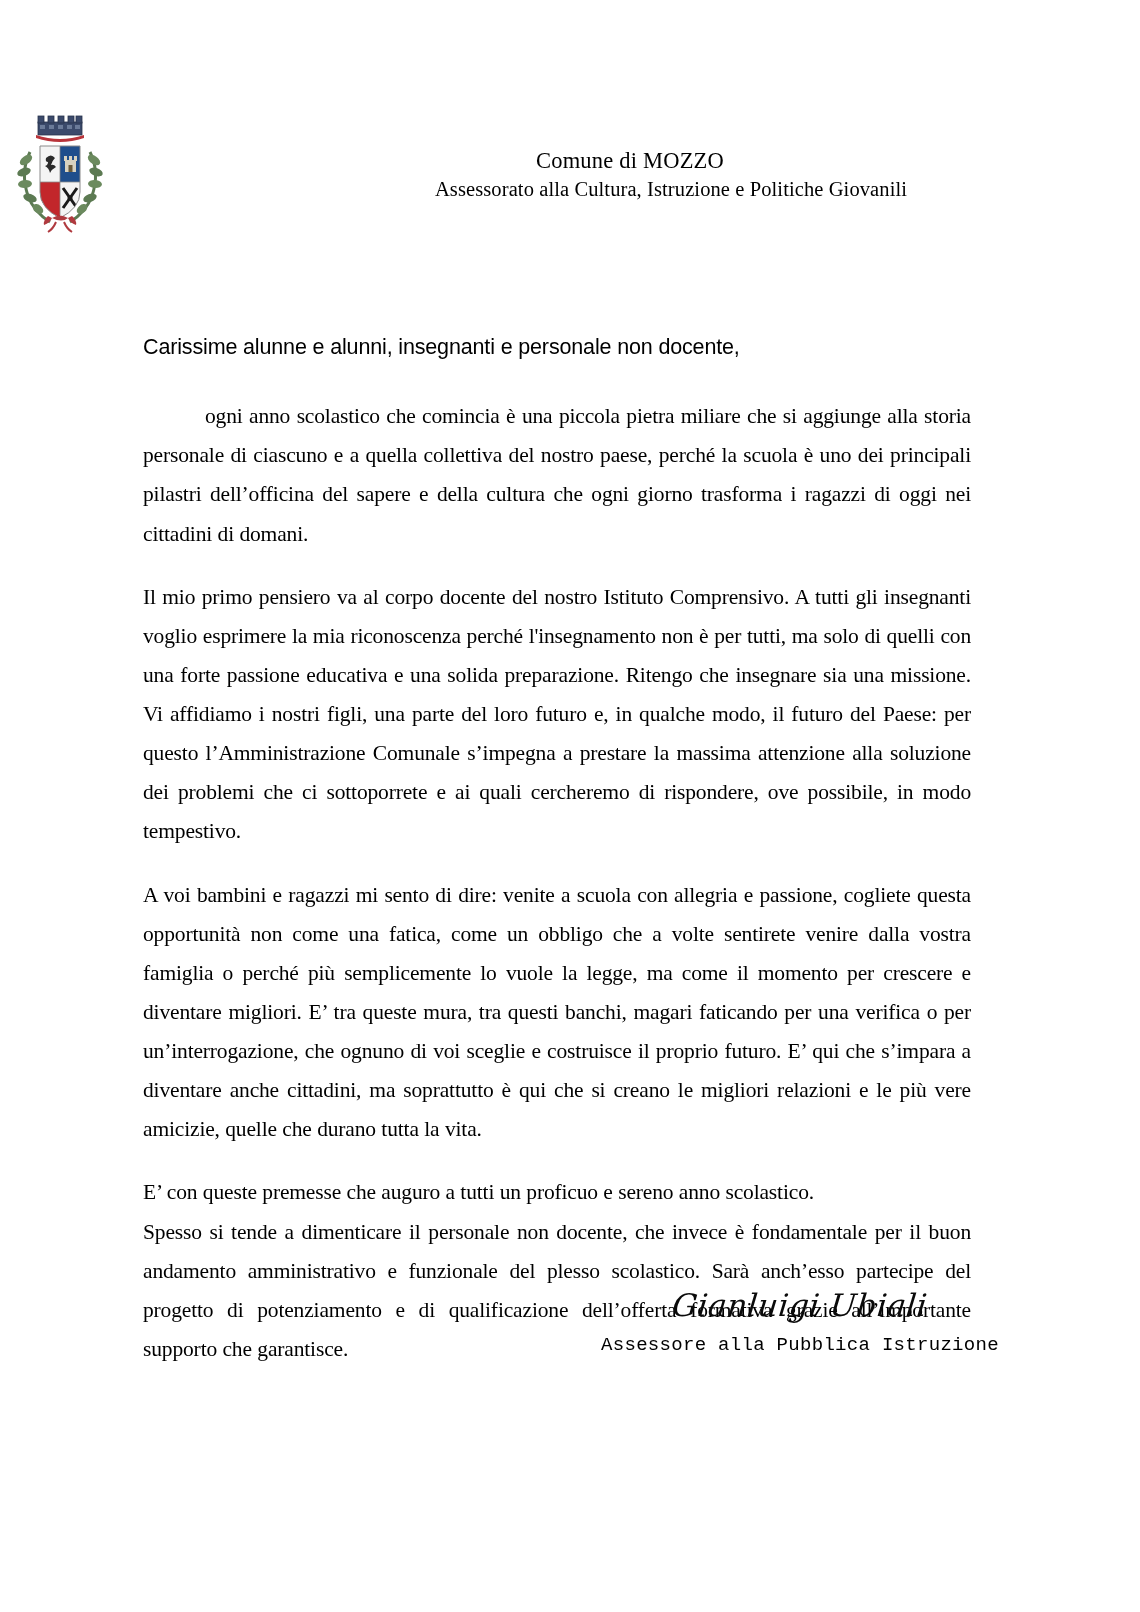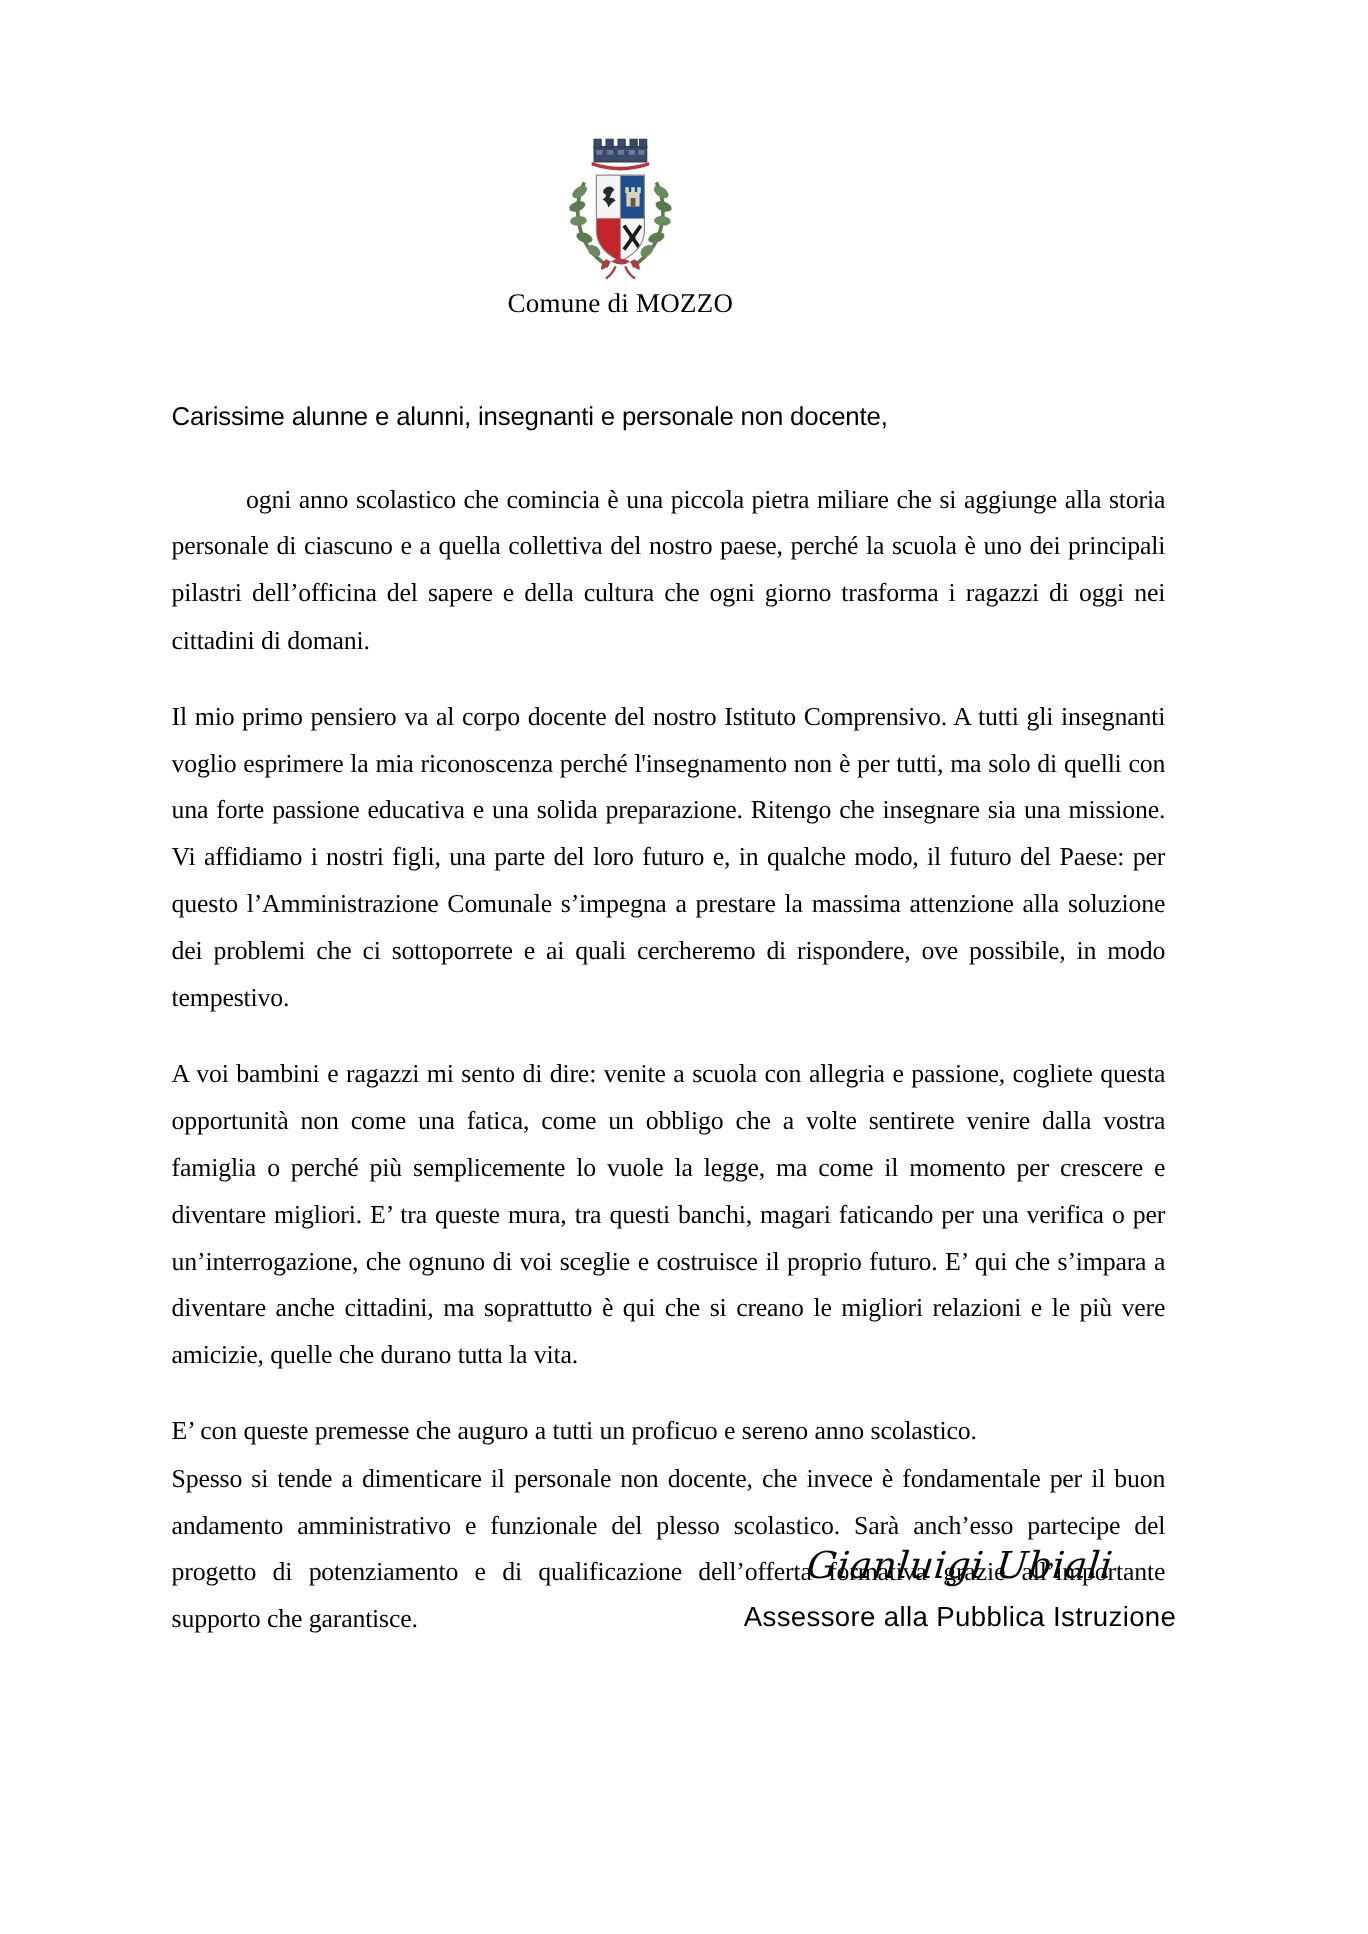--- a/index.html
+++ b/index.html
@@ -23,21 +23,21 @@
     background: #ffffff;
   }
 
   
   .letterhead {
     position: absolute;
     top: 110px;
     left: 0;
     right: 0;
     display: flex;
-    flex-direction: column;
+    flex-direction: row;
     align-items: center;
   }
   .crest-wrap {
     width: 120px;
     height: 125px;
     position: relative;
     margin-right: 106px;
   }
   .crest-svg { display: block; width: 120px; height: 125px; }
 
@@ -102,22 +102,22 @@
     font-family: "DejaVu Serif", serif;
     font-style: italic;
     font-size: 31px;
     letter-spacing: 0.5px;
     transform: skewX(-6deg);
     white-space: nowrap;
     line-height: 1.1;
     color: #0a0a0a;
   }
   .signature-role {
-    font-family: Liberation Sans, sans-serif;
-    font-size: 23px;
+    font-family: Liberation Mono, monospace;
+    font-size: 19px;
     letter-spacing: 0.3px;
     margin-top: 12px;
     color: #000;
   }
 </style>
 </head>
 <body>
 
 <div class="page">
 
@@ -186,20 +186,21 @@
           <path d="M52 108 q8 -5 16 0 q-6 5 -16 0z" fill="#b03a3f"></path>
           <path d="M48 106 q-5 4 -4 9 q6 -2 8 -7z" fill="#b03a3f"></path>
           <path d="M72 106 q5 4 4 9 q-6 -2 -8 -7z" fill="#b03a3f"></path>
           <path d="M56 112 q-3 7 -8 10 M64 112 q3 7 8 10" stroke="#b03a3f" stroke-width="2" fill="none"></path>
         </g>
       </svg>
     </div>
 
     <div class="header-lines">
       <div class="header-line-1">Comune di MOZZO</div>
+      <div class="header-line-2">Assessorato alla Cultura, Istruzione e Politiche Giovanili</div>
     </div>
   </div>
 
   <div class="letter-body">
 
     <p class="salutation">Carissime alunne e alunni, insegnanti e personale non docente,</p>
 
     <p class="para indent">ogni anno scolastico che comincia è una piccola pietra miliare che si aggiunge alla storia personale di ciascuno e a quella collettiva del nostro paese, perché la scuola è uno dei principali pilastri dell’officina del sapere e della cultura che ogni giorno trasforma i ragazzi di oggi nei cittadini di domani.</p>
 
     <p class="para">Il mio primo pensiero va al corpo docente del nostro Istituto Comprensivo. A tutti gli insegnanti voglio esprimere la mia riconoscenza perché l'insegnamento non è per tutti, ma solo di quelli con una forte passione educativa e una solida preparazione. Ritengo che insegnare sia una missione. Vi affidiamo i nostri figli, una parte del loro futuro e, in qualche modo, il futuro del Paese: per questo l’Amministrazione Comunale s’impegna a prestare la massima attenzione alla soluzione dei problemi che ci sottoporrete e ai quali cercheremo di rispondere, ove possibile, in modo tempestivo.</p>

